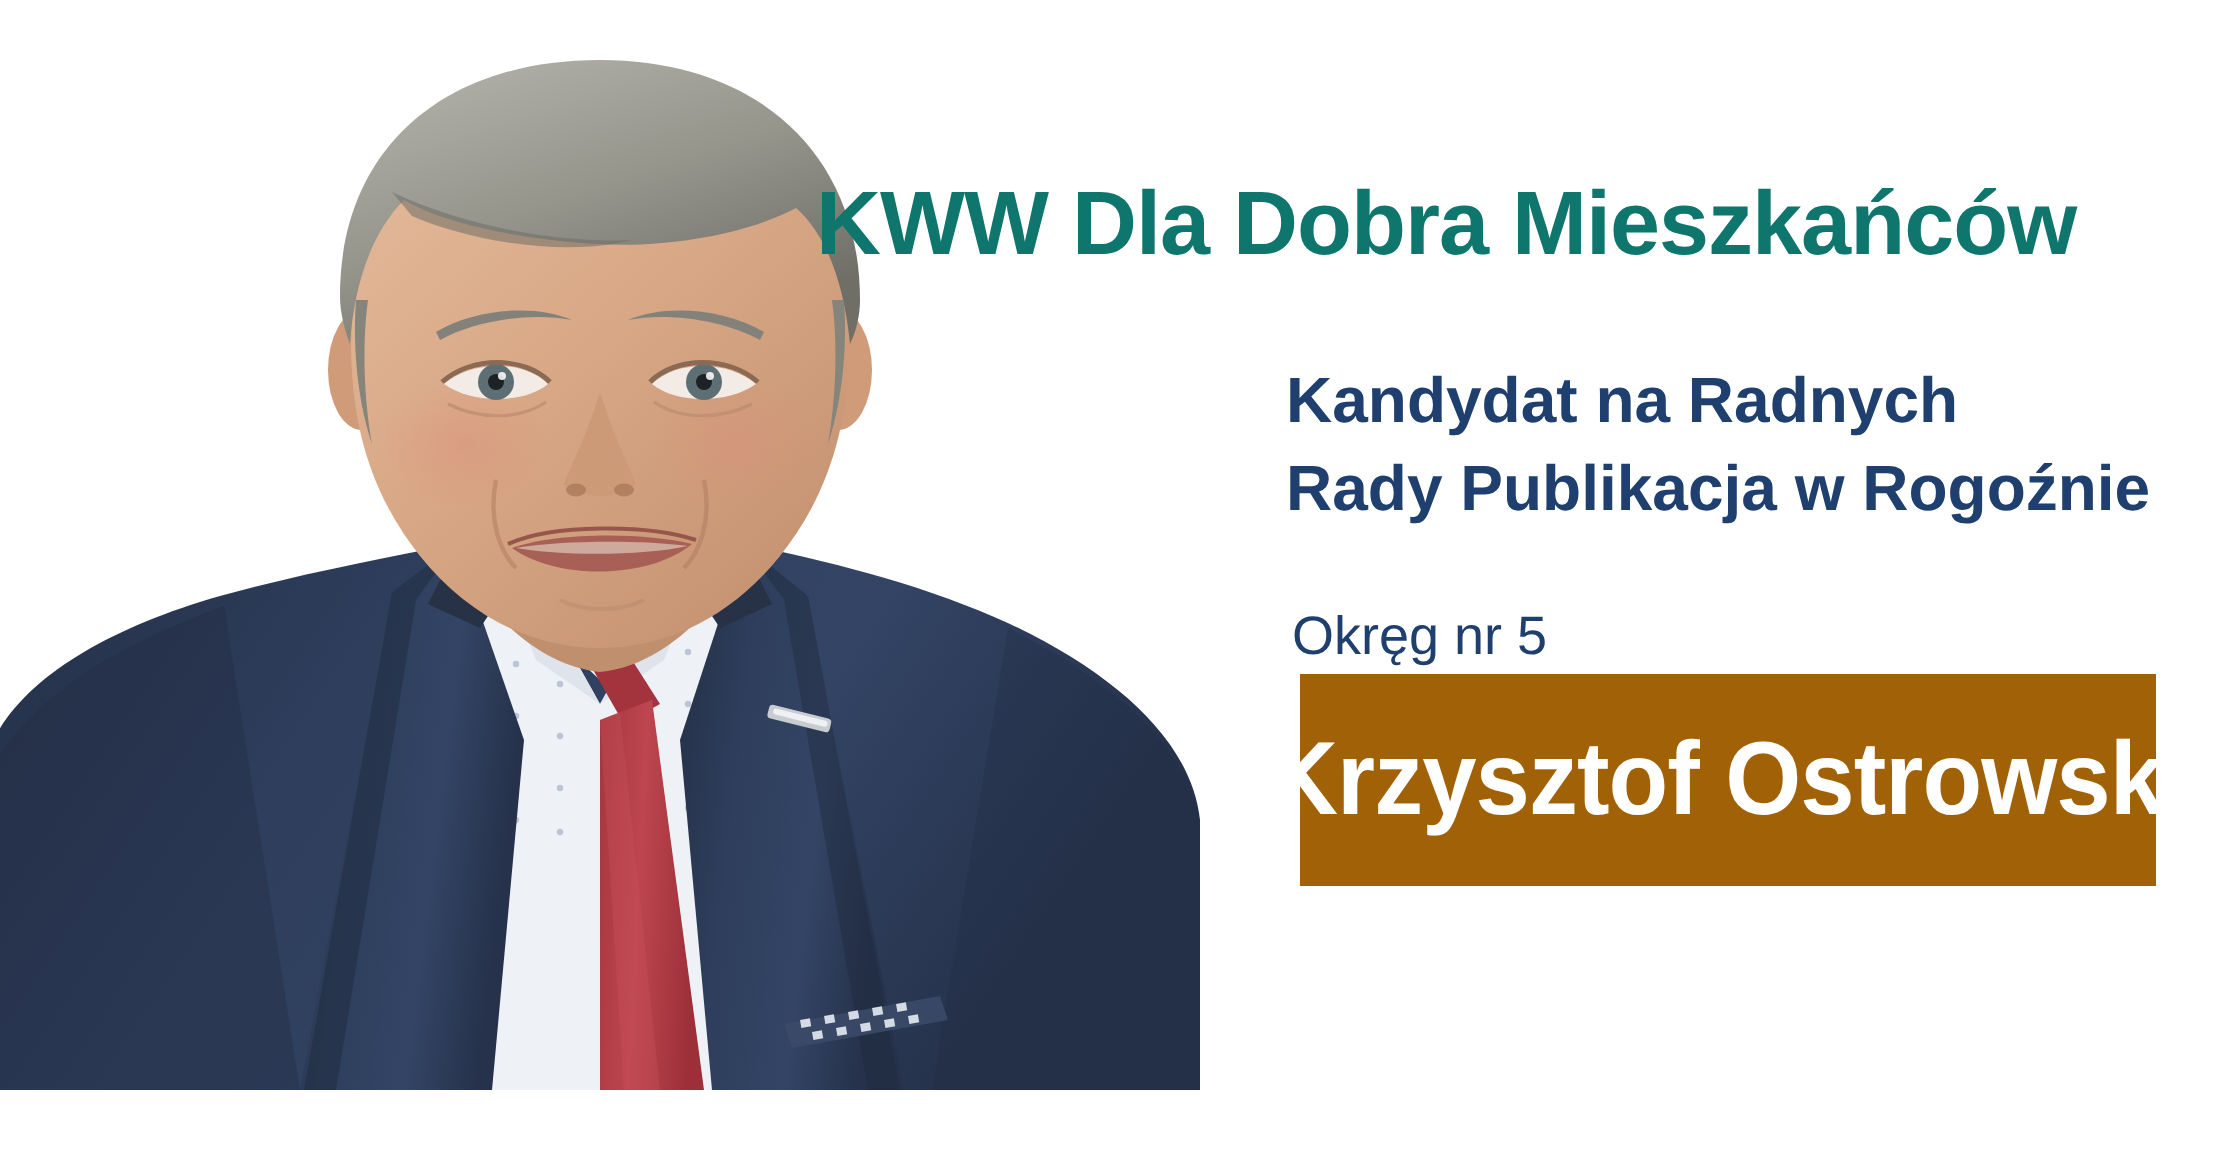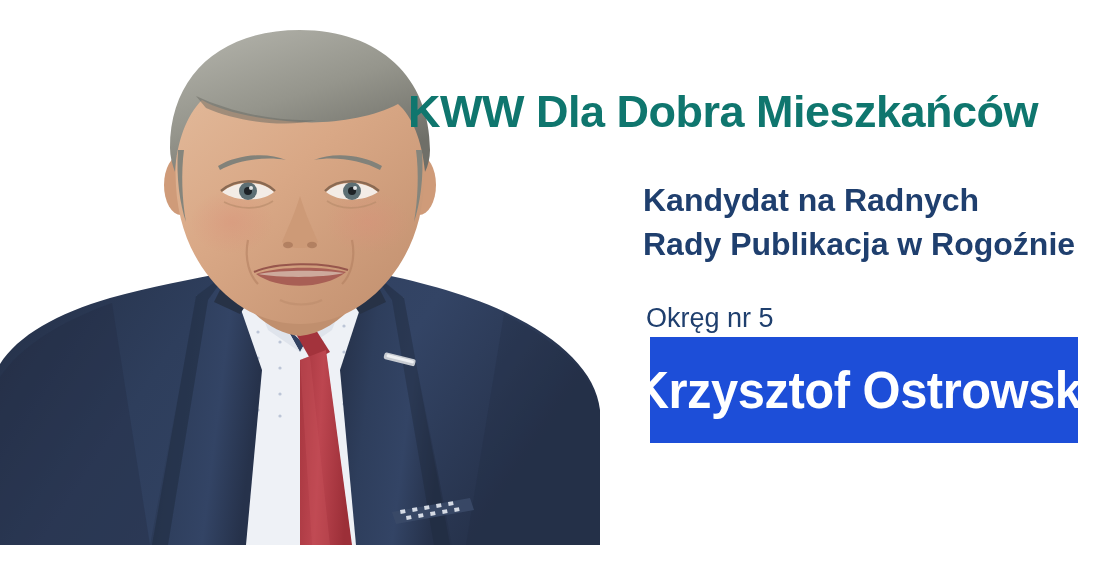--- a/index.html
+++ b/index.html
@@ -73,21 +73,21 @@
     white-space: nowrap;
     margin-top: 20px;
   }
 
   .name-banner {
     position: absolute;
     left: 650px;
     top: 337px;
     width: 428px;
     height: 106px;
-    background: #1d4ed8;
+    background: #a16207;
     display: flex;
     align-items: center;
     justify-content: center;
   }
   .name-banner .name-text {
     font-size: 52px;
     font-weight: bold;
     color: #ffffff;
     letter-spacing: -0.5px;
     transform: scaleX(0.94);

